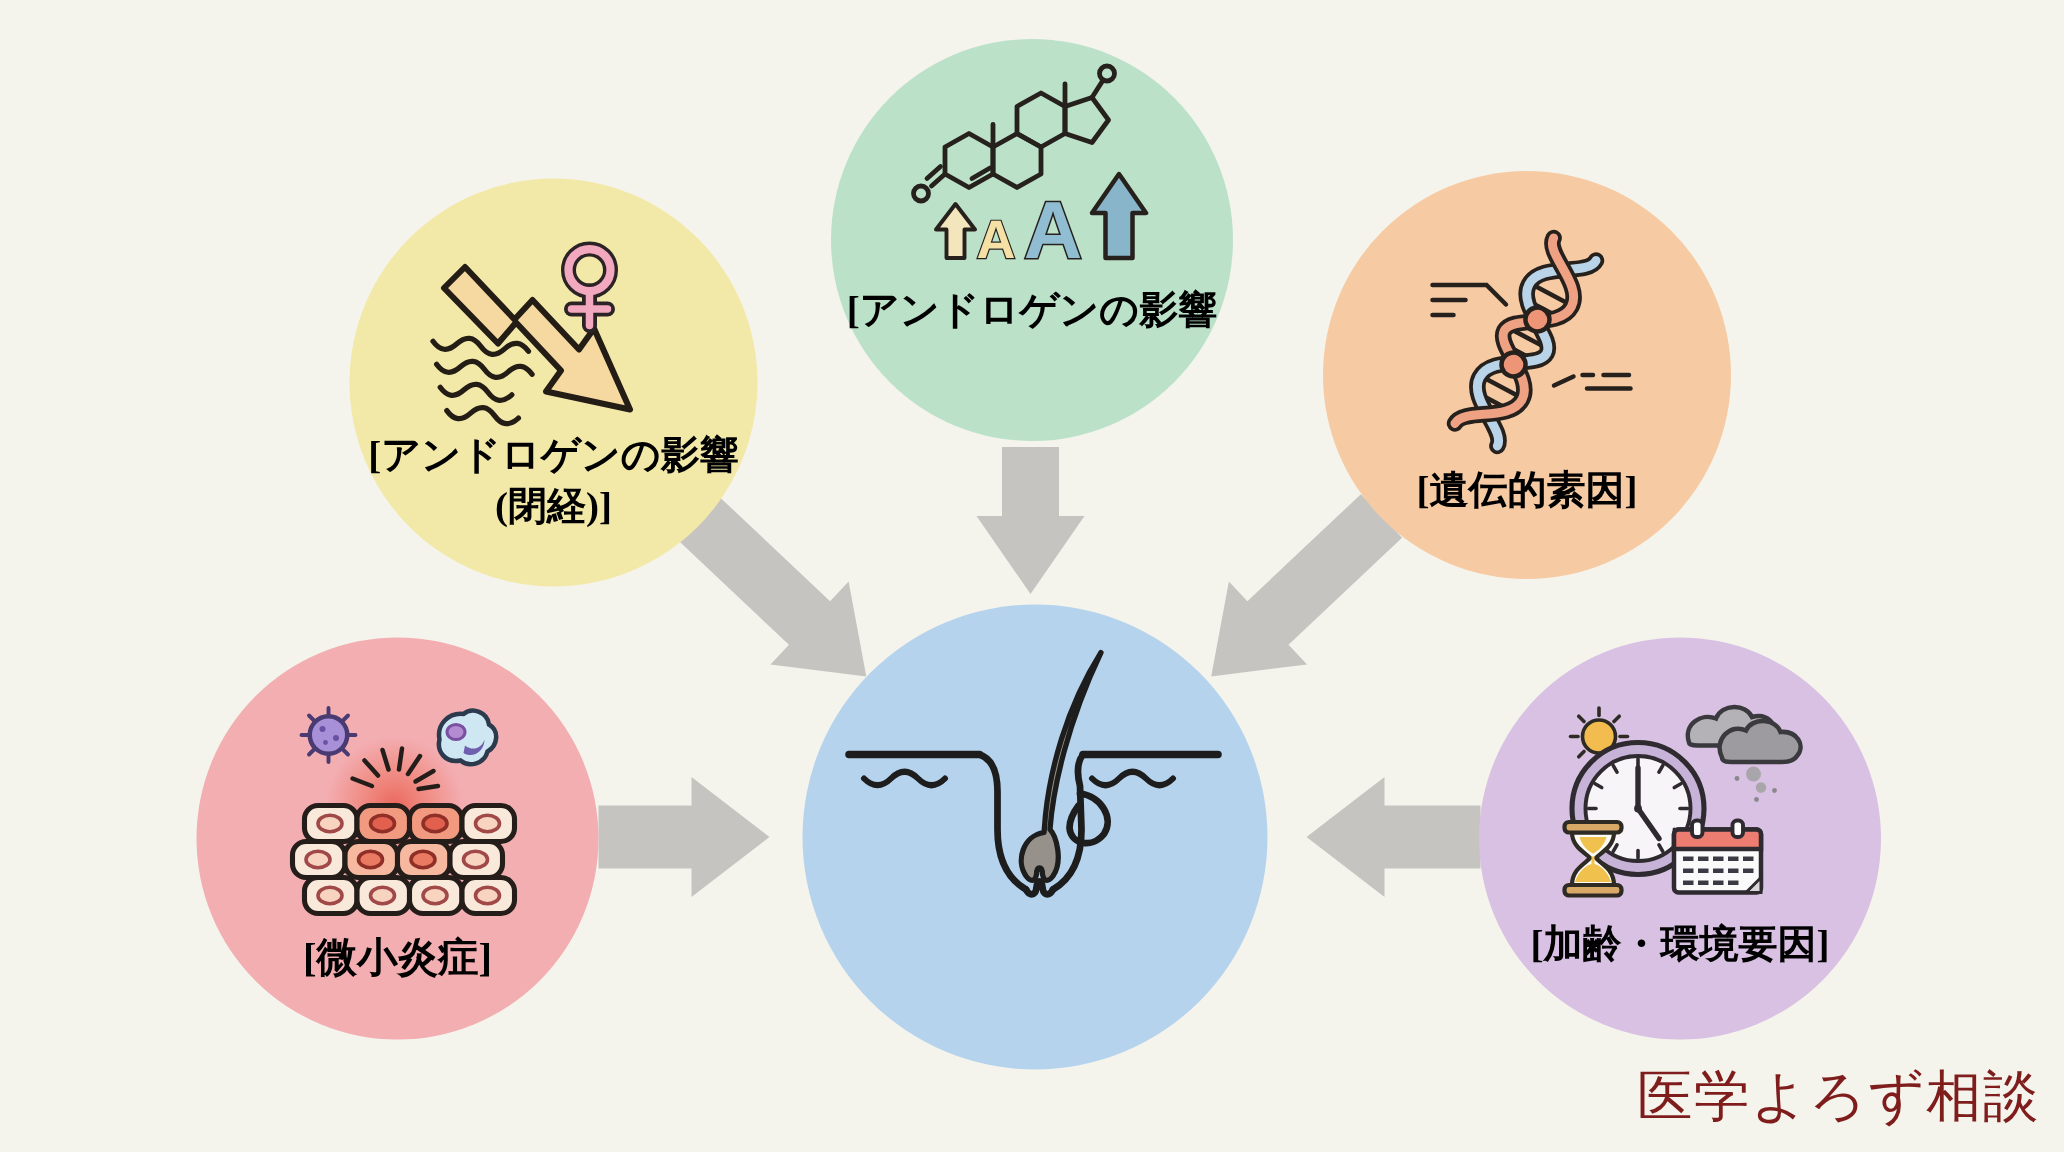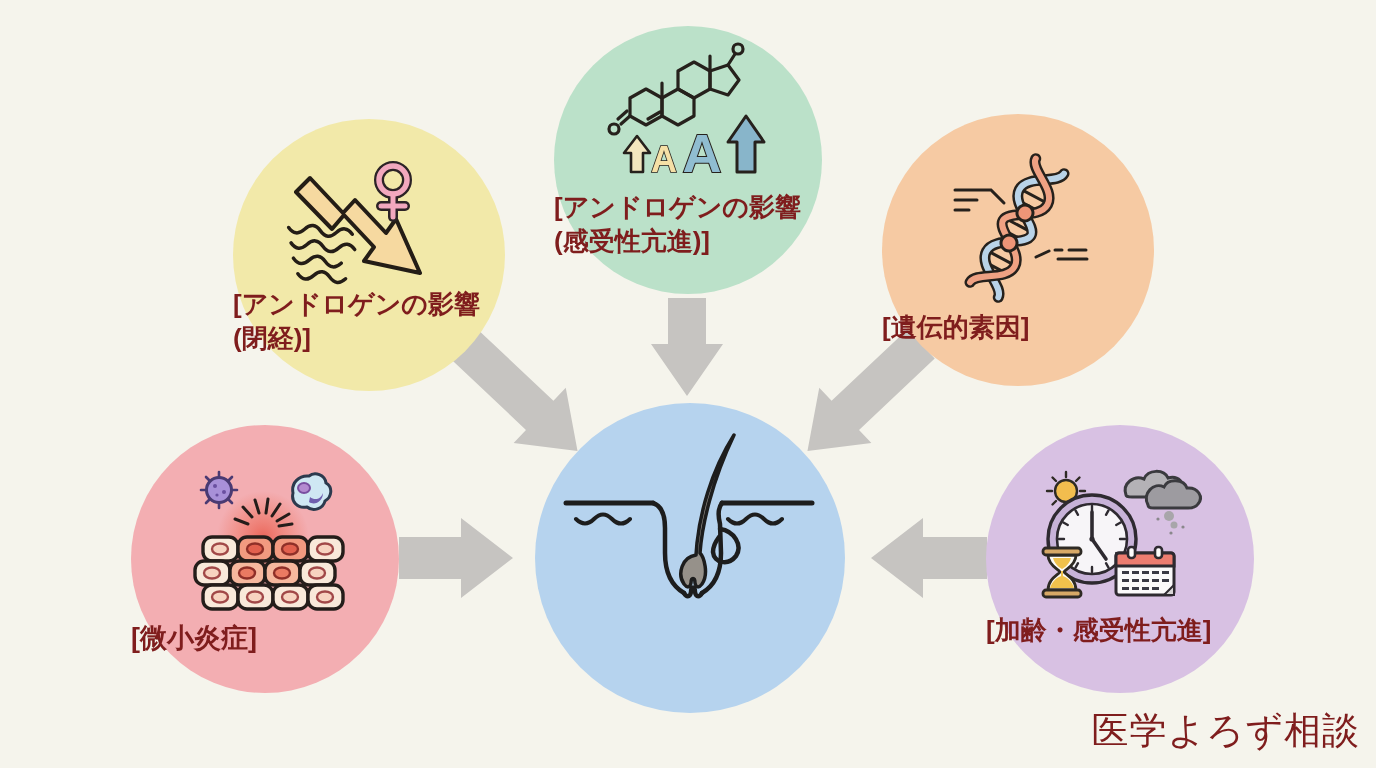--- a/index.html
+++ b/index.html
@@ -6,23 +6,23 @@
   body{
     width:1376px;height:768px;overflow:hidden;
     font-family:"Liberation Sans",sans-serif;
     background:#f5f4ec;position:relative;
   }
   .stage{position:absolute;left:0;top:0;width:1376px;height:768px;}
   .arrows-layer{position:absolute;left:0;top:0;width:1376px;height:768px;pointer-events:none;}
   .bubble{position:absolute;border-radius:50%;}
   .bubble-icon{position:absolute;}
   .bubble-label{
-    position:absolute;left:0;right:0;text-align:left;
-    font-weight:700;color:#7f1d1d;letter-spacing:0px;
-    font-family:Liberation Sans, sans-serif;
+    position:absolute;left:0;right:0;text-align:center;
+    font-weight:700;color:#000000;letter-spacing:0px;
+    font-family:Liberation Serif, serif;
   }
   .bubble-label .l1,.bubble-label .l2{display:block;}
   .lbl-26{font-size:26px;line-height:34px;}
   .lbl-27{font-size:27px;line-height:34px;}
   .lbl-32{font-size:32px;line-height:38px;}
   .watermark{
     position:absolute;right:16px;bottom:12px;
     font-family:"Liberation Serif",serif;
     font-size:37px;color:#7f1d1d;letter-spacing:1px;
   }
@@ -97,21 +97,20 @@
       </g>
 
       <polygon points="39,98 52,115 45,115 45,134 33,134 33,115 26,115" fill="#f3e6bd" stroke="#26211c" stroke-width="2.6" stroke-linejoin="round"></polygon>
       <text x="66" y="134" font-size="36" text-anchor="middle" fill="#f5e0a6" stroke="#26211c" stroke-width="1.6" paint-order="stroke">A</text>
 
       <text x="104" y="134" font-size="54" text-anchor="middle" fill="#90bdd1" stroke="#26211c" stroke-width="2" paint-order="stroke">A</text>
       <polygon points="148,78 166,104 157,104 157,134 139,134 139,104 130,104" fill="#88b5ca" stroke="#26211c" stroke-width="3" stroke-linejoin="round"></polygon>
     </svg>
     <div class="bubble-label lbl-26" style="top:164px;">
       <span class="l1">[アンドロゲンの影響</span>
-      <span class="l2">(感受性亢進)]</span>
     </div>
   </div>
 
   <div class="bubble" style="left: 882px; top: 114px; width: 272px; height: 272px; background-color: rgb(246, 202, 163);">
     <svg class="bubble-icon" style="left:43px;top:36px;" width="190" height="160" viewBox="0 0 190 160">
       <g transform="translate(92,78) rotate(-62)">
 
         <g stroke="#26211c" stroke-width="3" stroke-linecap="round">
           <line x1="-45" y1="-13" x2="-45" y2="13"></line>
             <line x1="-34" y1="-14" x2="-34" y2="14"></line>
@@ -302,21 +301,21 @@
             <rect x="132" y="114" width="7" height="3"></rect>
           <rect x="92" y="122" width="7" height="3"></rect>
             <rect x="102" y="122" width="7" height="3"></rect>
             <rect x="112" y="122" width="7" height="3"></rect>
             <rect x="122" y="122" width="7" height="3"></rect>
         </g>
         <path d="M 134,130 L 144,120 L 144,130 Z" fill="#d8d6d6" stroke="#2e2a30" stroke-width="2"></path>
       </g>
     </svg>
     <div class="bubble-label lbl-26" style="top:188px;">
-      <span class="l1">[加齢・感受性亢進]</span>
+      <span class="l1">[加齢・環境要因]</span>
       <span class="l2"></span>
     </div>
   </div>
 
   <div class="bubble" style="left: 535px; top: 403px; width: 310px; height: 310px; background-color: rgb(182, 211, 238);">
     <svg class="bubble-icon" style="left:25px;top:22px;" width="260" height="180" viewBox="0 0 260 180">
       <g fill="none" stroke="#1d1d1d" stroke-linecap="round">
 
         <path d="M 6,78 H 93" stroke-width="5"></path>
         <path d="M 162,78 H 252" stroke-width="5"></path>

